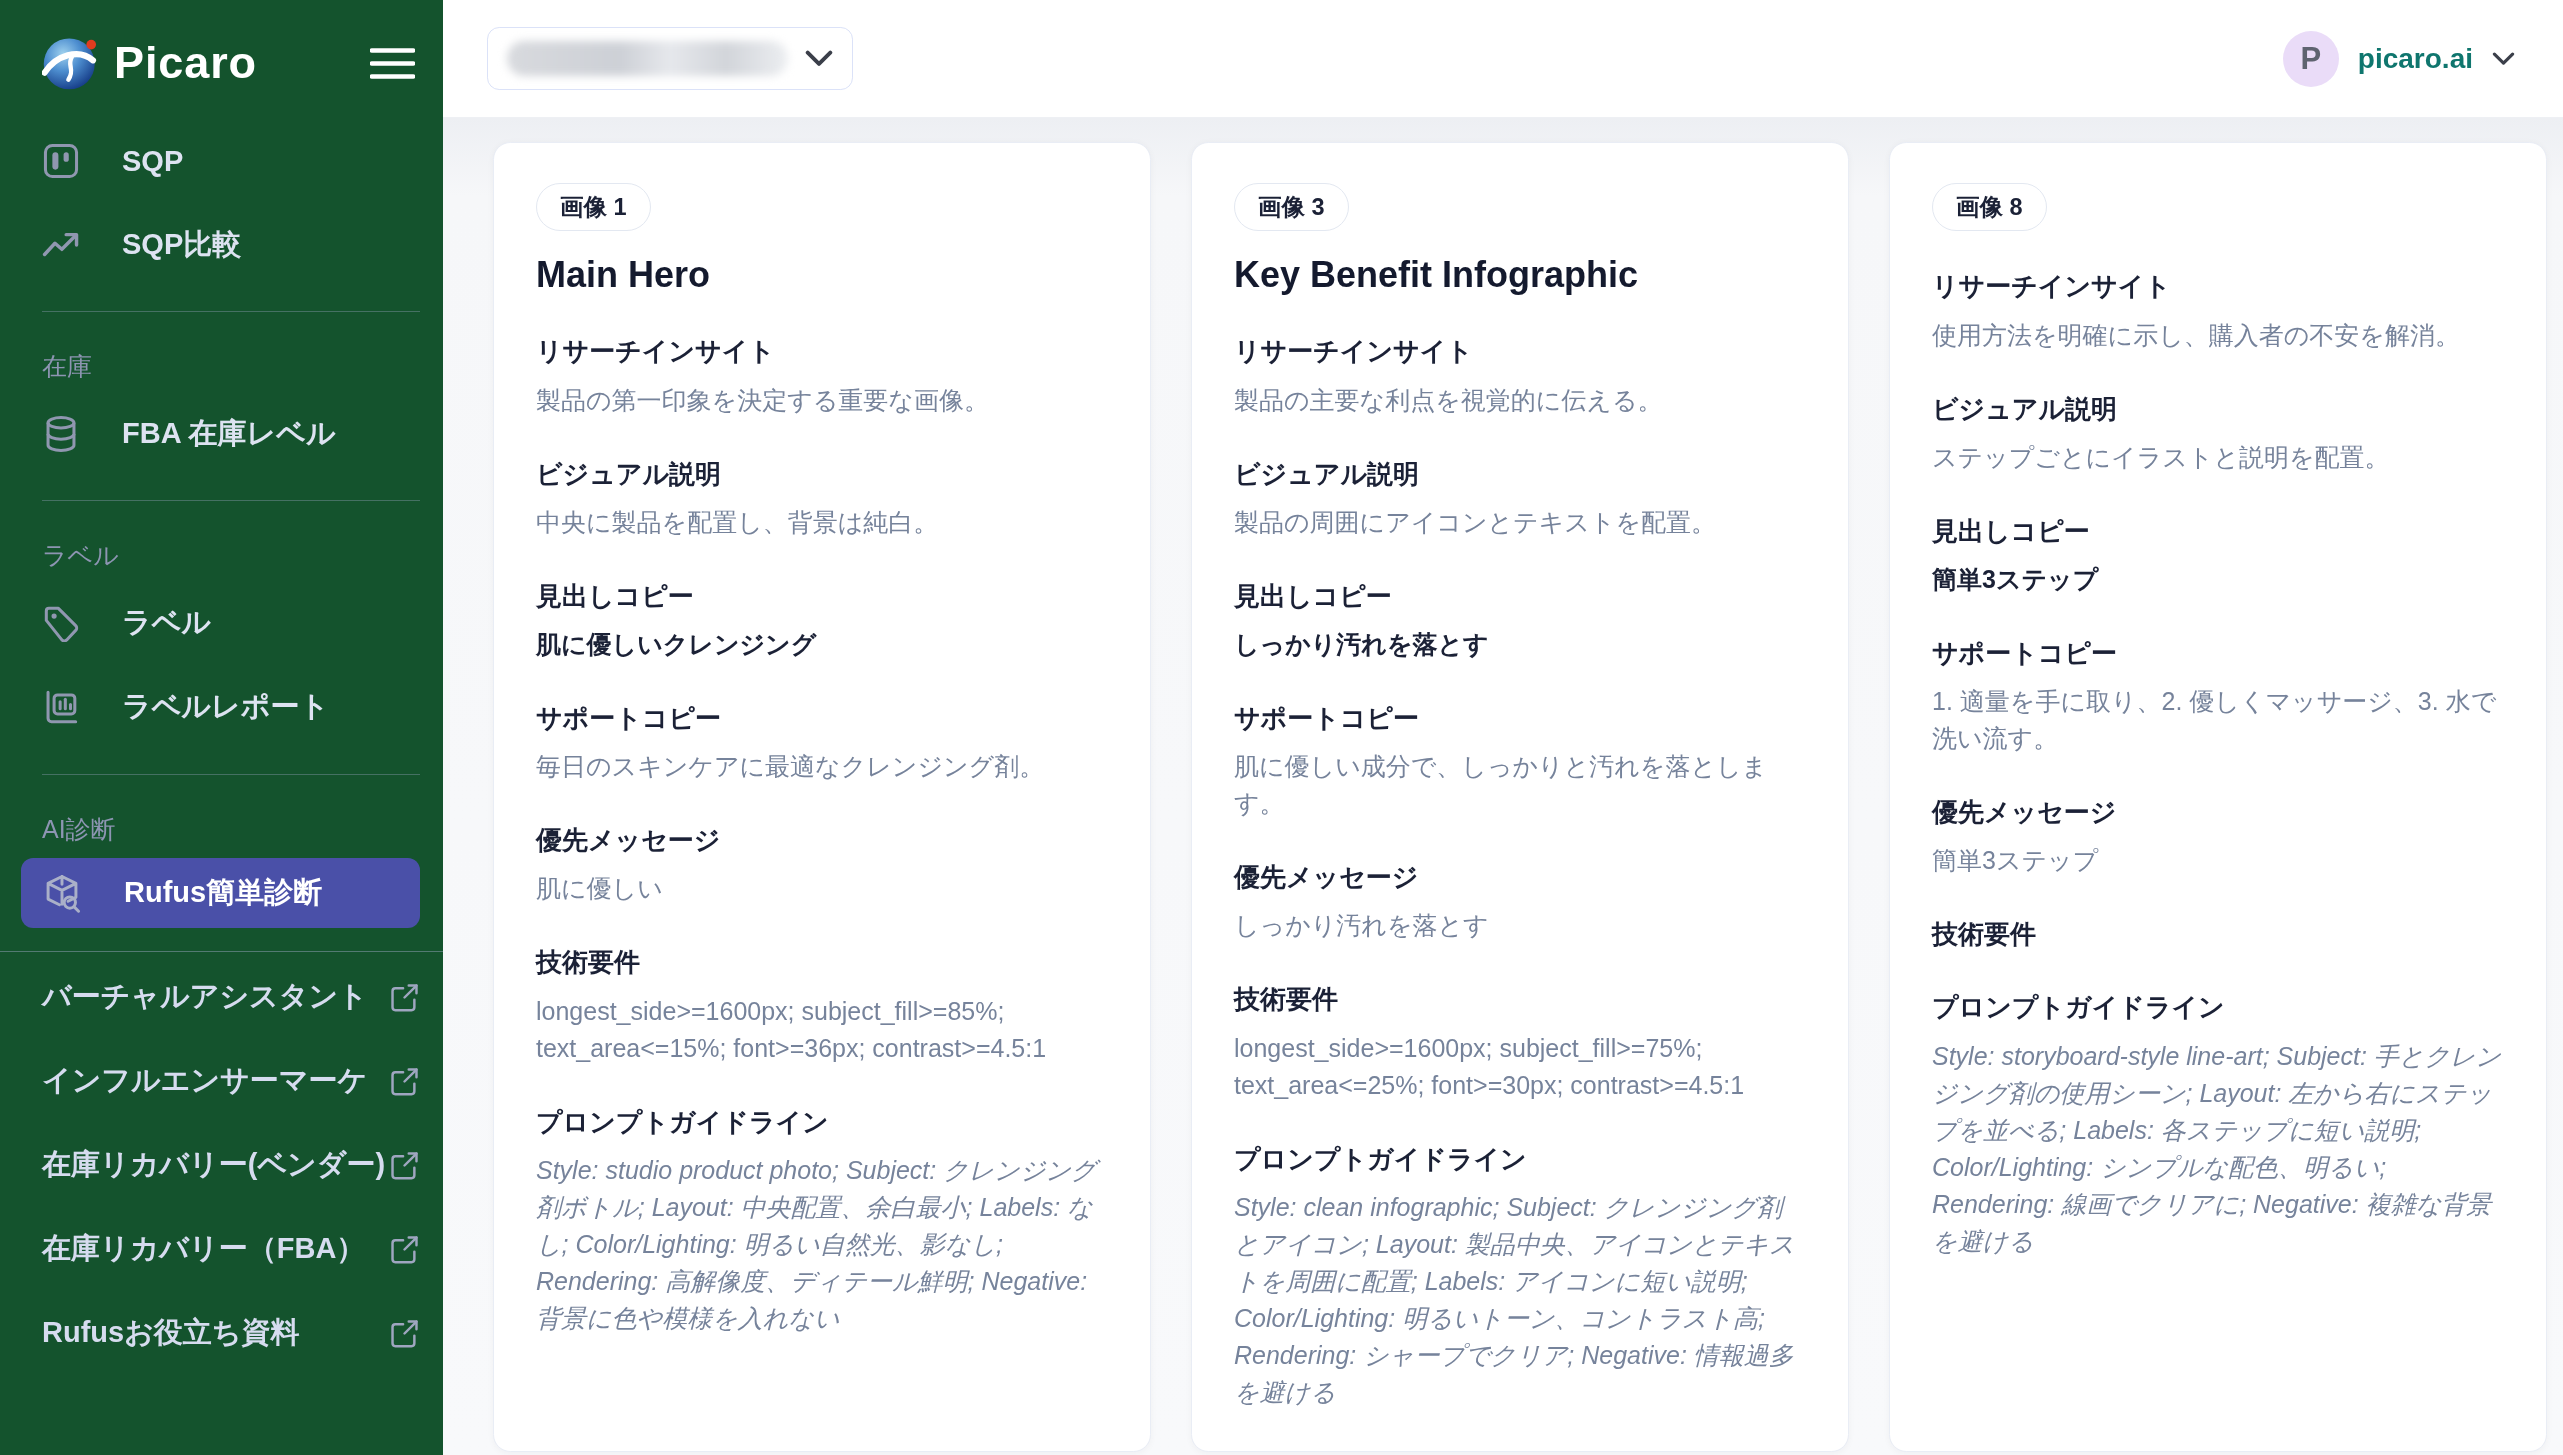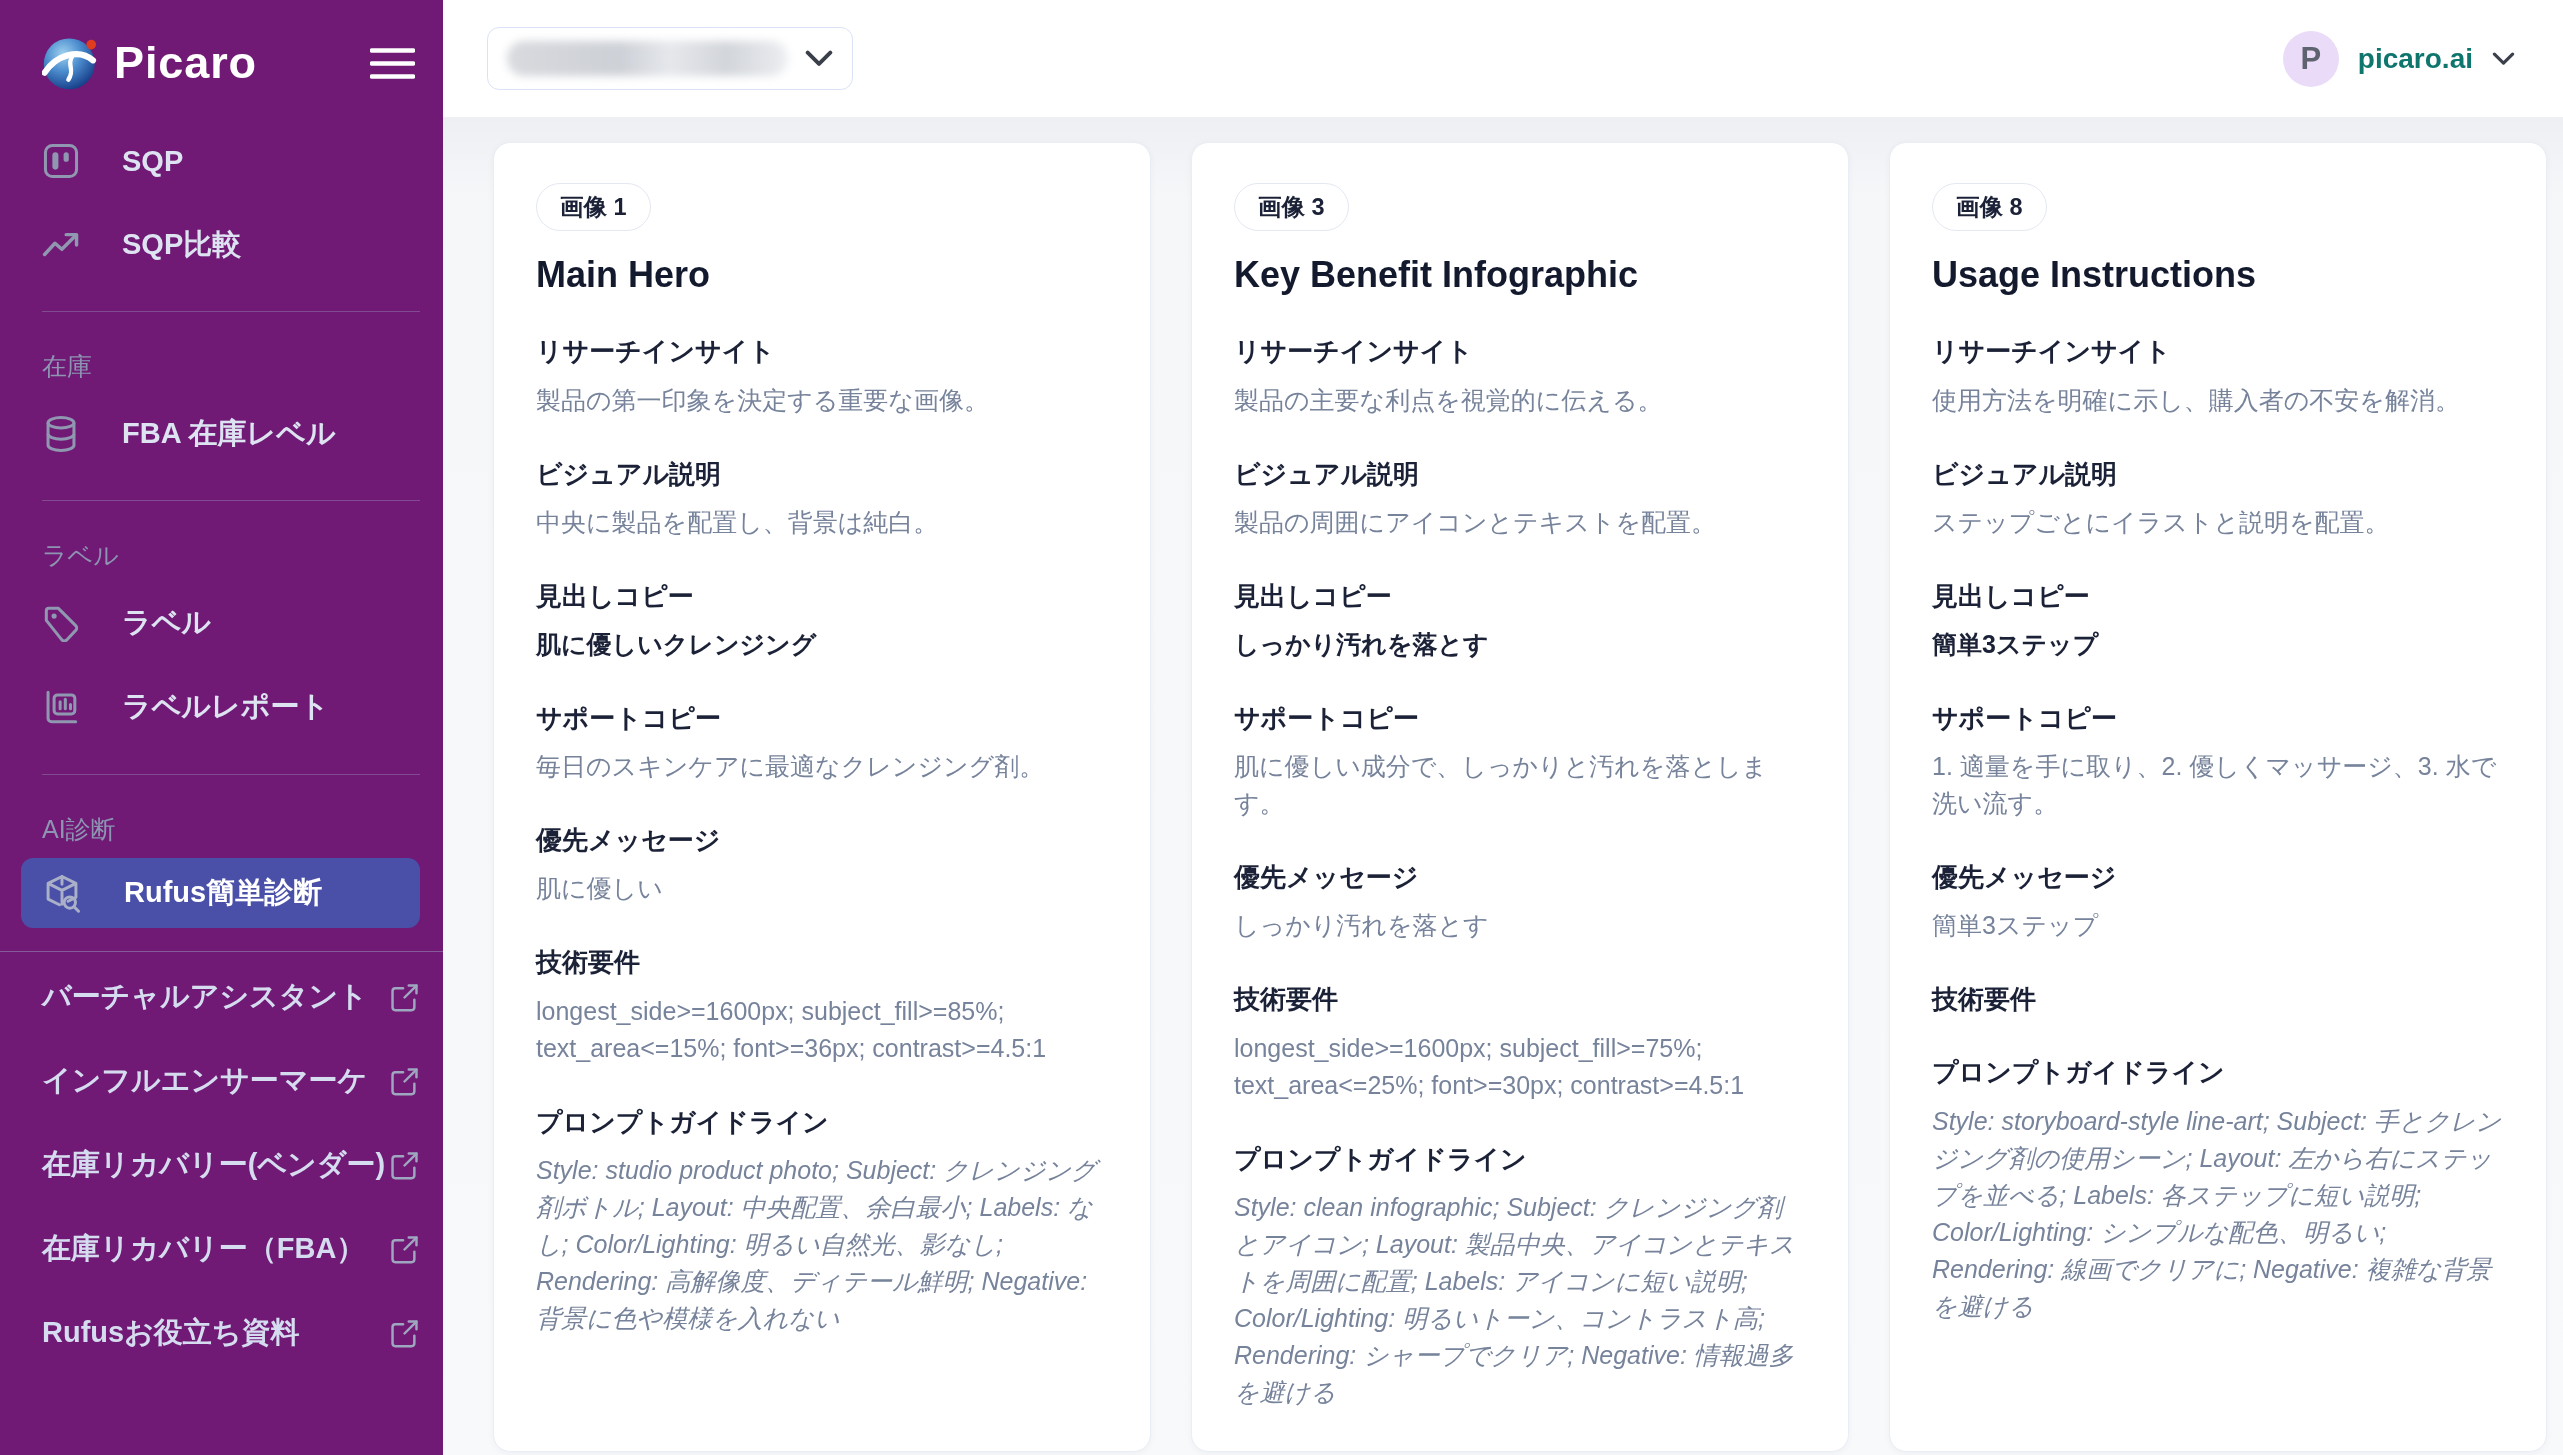--- a/index.html
+++ b/index.html
@@ -5,21 +5,21 @@
   * { margin:0; padding:0; box-sizing:border-box; }
   html,body { width:2563px; height:1456px; overflow:hidden; }
   body {
     font-family:"Liberation Sans","DejaVu Sans",sans-serif;
     background:#f8f9fb; color:#1b2136; display:flex;
   }
 
   
   .sidebar {
     width:443px; min-width:443px; height:1456px;
-    background:#701a75; color:#dde3f1;
+    background:#14532d; color:#dde3f1;
     padding:0 23px 0 42px; position:relative;
   }
   .logo-row { margin-top:30px; height:66px; display:flex; align-items:center; justify-content:space-between; }
   .logo { display:flex; align-items:center; gap:14px; cursor:pointer; }
   .logo-text { font-size:45px; font-weight:700; color:#ffffff; letter-spacing:0.9px; }
   .hamburger { background:none; border:none; cursor:pointer; padding:5.2px; }
 
   .nav { margin-top:23px; }
   .nav-item {
     height:84px; display:flex; align-items:center; gap:42px;
@@ -280,21 +280,20 @@
         <h3 class="sec">優先メッセージ</h3>
         <p class="body">しっかり汚れを落とす</p>
         <h3 class="sec">技術要件</h3>
         <p class="body">longest_side&gt;=1600px; subject_fill&gt;=75%; text_area&lt;=25%; font&gt;=30px; contrast&gt;=4.5:1</p>
         <h3 class="sec">プロンプトガイドライン</h3>
         <p class="body italic">Style: clean infographic; Subject: クレンジング剤とアイコン; Layout: 製品中央、アイコンとテキストを周囲に配置; Labels: アイコンに短い説明; Color/Lighting: 明るいトーン、コントラスト高; Rendering: シャープでクリア; Negative: 情報過多を避ける</p>
       </section>
 
       <section class="card">
         <span class="badge">画像 8</span>
-        <h2 class="card-title">Usage Instructions</h2>
         <h3 class="sec">リサーチインサイト</h3>
         <p class="body">使用方法を明確に示し、購入者の不安を解消。</p>
         <h3 class="sec">ビジュアル説明</h3>
         <p class="body">ステップごとにイラストと説明を配置。</p>
         <h3 class="sec">見出しコピー</h3>
         <p class="body strong">簡単3ステップ</p>
         <h3 class="sec">サポートコピー</h3>
         <p class="body">1. 適量を手に取り、2. 優しくマッサージ、3. 水で洗い流す。</p>
         <h3 class="sec">優先メッセージ</h3>
         <p class="body">簡単3ステップ</p>

